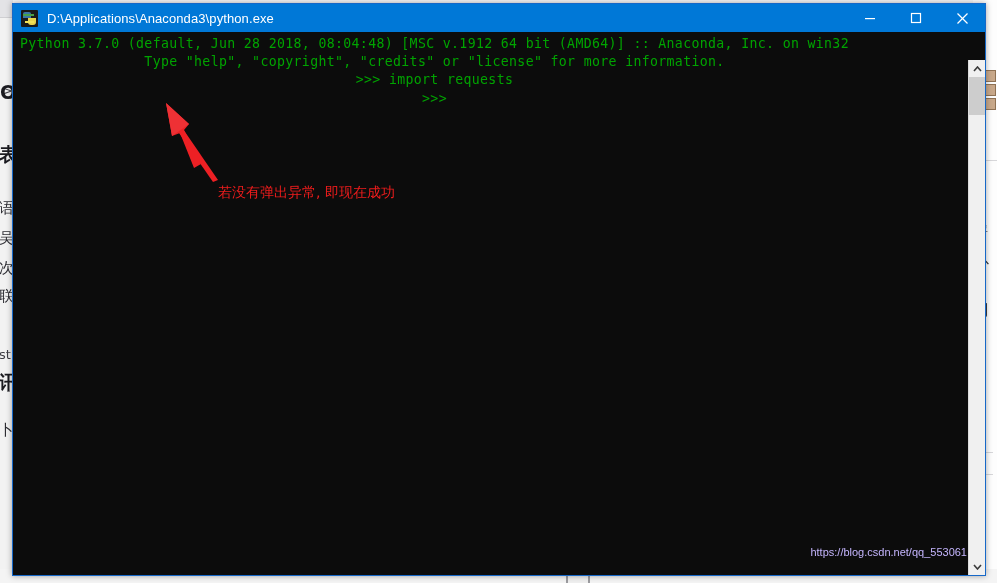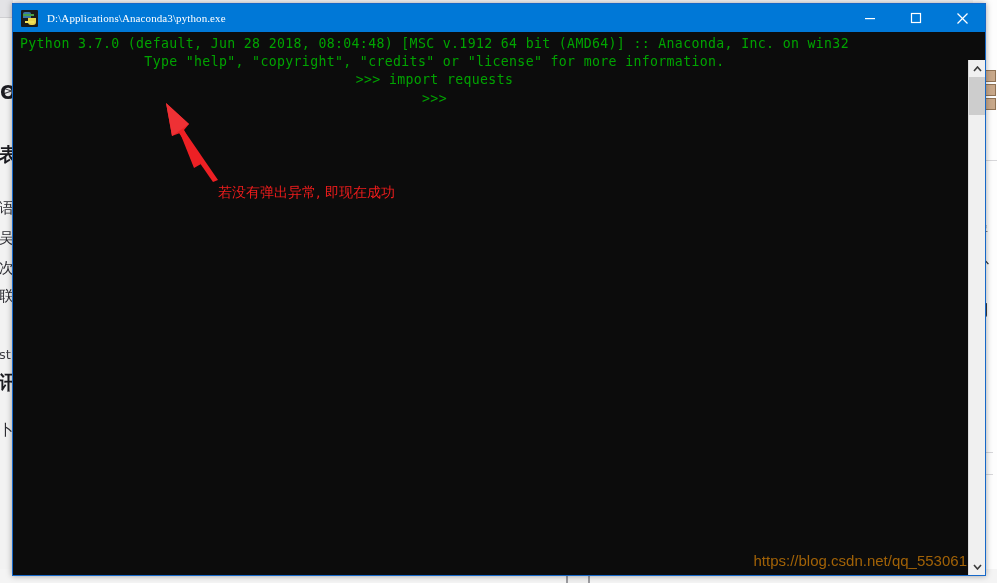--- a/index.html
+++ b/index.html
@@ -186,23 +186,23 @@
   .py-icon .snake-bot-bar {
     position: absolute;
     left: 4px;
     bottom: 4px;
     width: 9px;
     height: 2px;
     background: #f0e15a;
   }
   .title-text {
     color: #ffffff;
-    font-size: 11px;
+    font-size: 13px;
     letter-spacing: 0.1px;
-    font-family: Liberation Serif, serif;
+    font-family: Liberation Sans, sans-serif;
     white-space: nowrap;
   }
   .win-controls {
     margin-left: auto;
     display: flex;
     height: 28px;
   }
   .win-btn {
     width: 46px;
     height: 28px;
@@ -247,23 +247,23 @@
   .arrow-svg {
     position: absolute;
     left: 150px;
     top: 68px;
     width: 70px;
     height: 82px;
   }
   .watermark {
     position: absolute;
     right: 18px;
-    bottom: 6px;
-    color: #a16207;
-    font-size: 15px;
+    bottom: 17px;
+    color: #c4b5fd;
+    font-size: 11px;
     font-family: "Liberation Sans", sans-serif;
     white-space: nowrap;
   }
 
   
   .cscroll {
     position: absolute;
     right: 0;
     top: 28px;
     bottom: 0;

